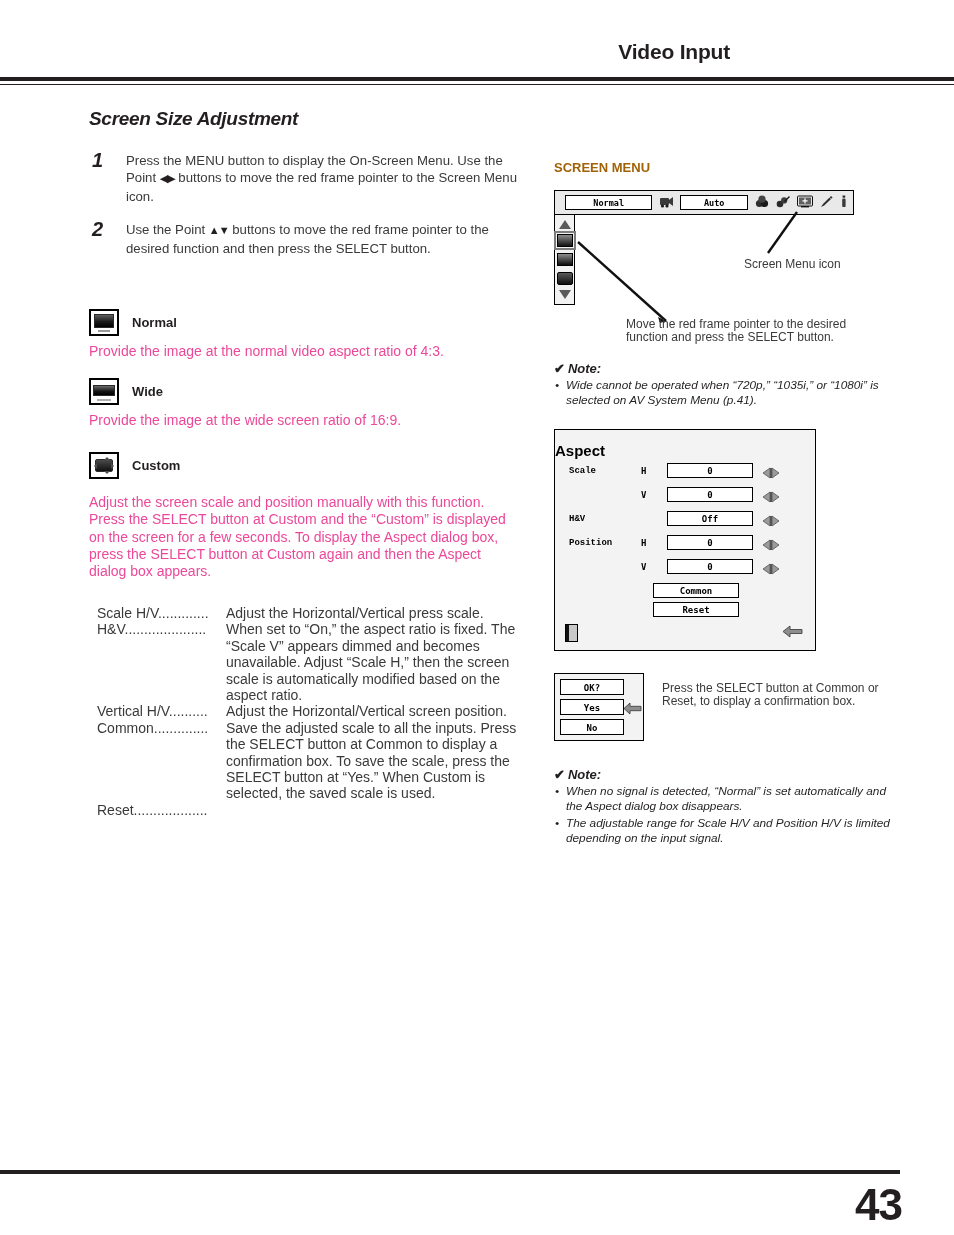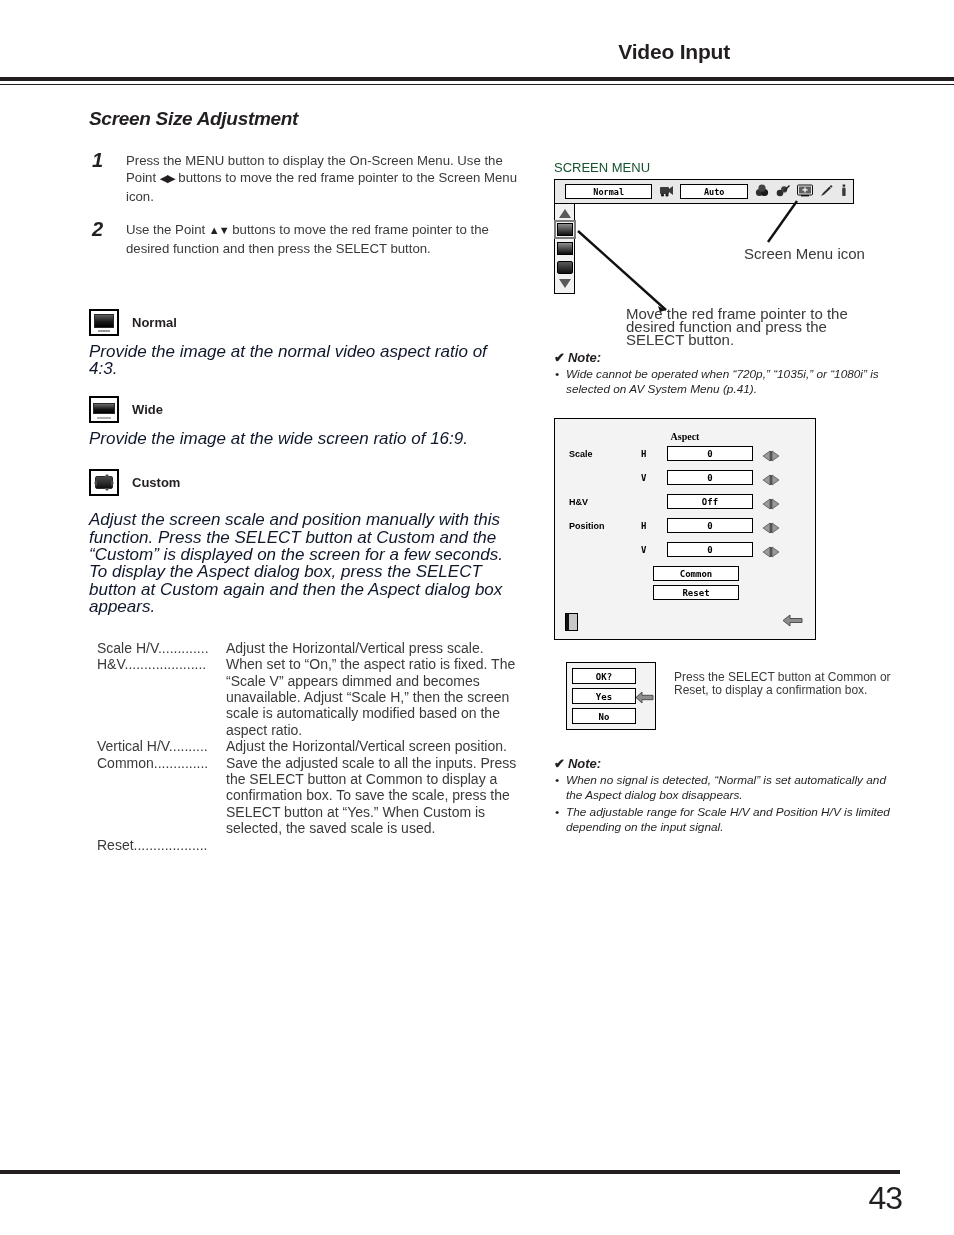--- a/index.html
+++ b/index.html
@@ -63,22 +63,22 @@
     left: 0;
     top: 0;
     width: 900px;
     height: 4px;
     background: #231f20;
   }
   #page-number {
     position: absolute;
     right: 52px;
     top: 10px;
-    font-size: 32px;
-    font-weight: normal;
+    font-size: 44px;
+    font-weight: bold;
     color: #231f20;
     letter-spacing: -1px;
   }
 
   
   #left-column {
     position: absolute;
     left: 89px;
     top: 108px;
     width: 430px;
@@ -132,25 +132,24 @@
     align-items: center;
     margin-top: 18px;
   }
   .mode-label {
     font-size: 13px;
     font-weight: bold;
     color: #231f20;
     margin-left: 13px;
   }
   .mode-desc {
-    font-size: 17px;
+    font-size: 14px;
     line-height: 17.4px;
-    color: #0f172a;
+    color: #ec4899;
     margin-top: 7px;
-    font-style: italic;
   }
 
   
   .icon-chip {
     width: 30px;
     height: 27px;
     border: 2px solid #000;
     background: #ffffff;
     box-sizing: border-box;
     position: relative;
@@ -212,23 +211,23 @@
     white-space: nowrap;
     overflow: hidden;
   }
   .def-desc {
     flex: 1;
   }
 
   
   #screen-menu-heading {
     font-size: 13px;
-    font-weight: normal;
-    color: #14532d;
-    margin-bottom: 4px;
+    font-weight: bold;
+    color: #a16207;
+    margin-bottom: 15px;
   }
 
   
   #osd-top-bar {
     position: relative;
     width: 300px;
     height: 25px;
     border: 1px solid #000;
     background: #e9e9e9;
     box-sizing: border-box;
@@ -282,21 +281,21 @@
     box-sizing: border-box;
   }
   .side-chip.selected { outline: 2px solid #7d7d7d; outline-offset: 1px; }
   .sc-normal { background: linear-gradient(#8e8e8e, #111); border:1px solid #000; }
   .sc-wide   { background: linear-gradient(#8e8e8e, #0a0a0a); border:1px solid #000; }
   .sc-custom { background: linear-gradient(#5a5a5a,#101010); border:1px solid #000; border-radius:2px; }
 
   
   .callout {
     position: absolute;
-    font-size: 15px;
+    font-size: 12px;
     line-height: 13px;
     color: #3a3a3c;
   }
   #callout-screen-menu-icon { left: 190px; top: 68px; }
   #callout-move-pointer     { left: 72px;  top: 128px; width: 225px; }
 
   #osd-diagram-wrap {
     position: relative;
     width: 350px;
     height: 165px;
@@ -331,37 +330,36 @@
   #aspect-dialog {
     position: relative;
     width: 262px;
     height: 222px;
     border: 1px solid #000;
     background: #f3f3f3;
     box-sizing: border-box;
     margin-top: 20px;
   }
   #aspect-title {
-    text-align: center;
-    font-family: Liberation Serif, serif;
-    font-size: 10px;
+    font-family: Liberation Sans, sans-serif;
+    font-size: 15px;
     font-weight: bold;
     color: #000;
     padding-top: 12px;
   }
   .aspect-row {
     display: flex;
     align-items: center;
     height: 24px;
     padding-left: 14px;
   }
   .aspect-label {
     width: 72px;
     flex: 0 0 72px;
-    font-family: Liberation Sans, sans-serif;
+    font-family: Liberation Mono, monospace;
     font-size: 9px;
     font-weight: bold;
     color: #000;
   }
   .aspect-axis {
     width: 26px;
     flex: 0 0 26px;
     font-family: "DejaVu Sans Mono", monospace;
     font-size: 9px;
     font-weight: bold;
@@ -415,21 +413,20 @@
     right: 12px;
     bottom: 8px;
   }
 
   
   #confirm-area {
     position: relative;
     margin-top: 22px;
     display: flex;
     align-items: flex-start;
-    justify-content: center;
   }
   #confirm-box {
     width: 90px;
     border: 1px solid #000;
     background: #f3f3f3;
     box-sizing: border-box;
     padding: 5px 4px 5px 5px;
     position: relative;
   }
   .confirm-btn {

